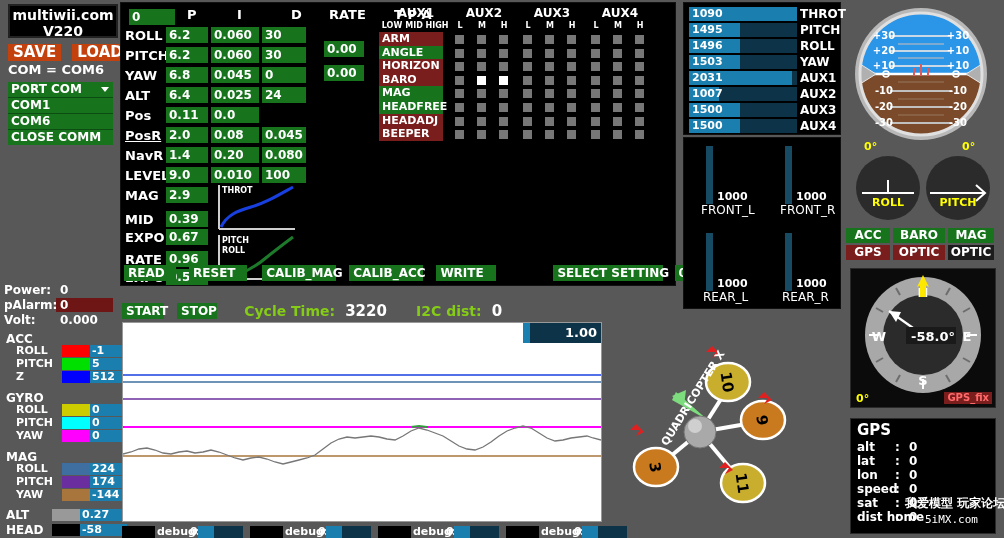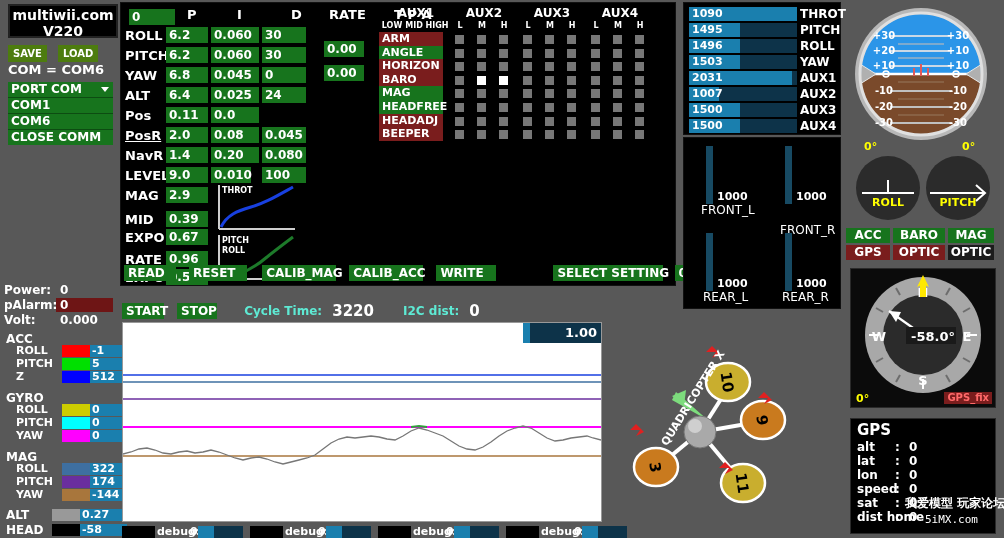--- a/index.html
+++ b/index.html
@@ -21,22 +21,22 @@
   
   #logo {
     left: 8px; top: 4px; width: 110px; height: 34px;
     background: #000; border: 2px solid #222;
     color: #fff; text-align: center;
     font-weight: bold; font-size: 14px; line-height: 16px;
     padding-top: 1px;
   }
   #saveload { left: 8px; top: 42px; }
   .rbtn {
-    background: #4d7c0f; color: #fff; font-weight: bold;
-    font-size: 10px; line-height: 17px; padding: 0 5px;
+    background: #c2410c; color: #fff; font-weight: bold;
+    font-size: 15px; line-height: 17px; padding: 0 5px;
     display: inline-block; cursor: pointer;
   }
   #comlabel {
     left: 8px; top: 62px; color: #fff;
     font-weight: bold; font-size: 13px;
   }
   #portbox { left: 8px; top: 82px; width: 105px; }
   #portbox .phead {
     background: #17741d; color: #fff; font-weight: bold;
     font-size: 12px; line-height: 15px; padding: 0 3px;
@@ -167,21 +167,21 @@
   }
   .sensfill { position: absolute; left: 0; top: 0; height: 12px; background: #1a7fae; }
   .sensval {
     position: absolute; left: 76px; top: 0; color: #fff;
     font-weight: bold; font-size: 11px; line-height: 12px;
   }
 
   
   #ctlrow { position: absolute; left: 122px; top: 300px; }
   #ctlrow .lbl {
-    color: #5eead4; font-weight: bold; font-size: 12px;
+    color: #84cc16; font-weight: bold; font-size: 14px;
     display: inline-block; vertical-align: middle;
   }
   #ctlrow .num {
     color: #fff; font-weight: bold; font-size: 15px;
     display: inline-block; vertical-align: middle;
   }
 
   
   #graph {
     left: 122px; top: 322px; width: 480px; height: 200px;
@@ -341,21 +341,21 @@
   <div class="pidval" style="left:90px; top:124px; width:48px;">0.08</div>
   <div class="pidval" style="left:141px; top:124px; width:44px;">0.045</div>
 
   <div class="pidlabel abs" style="left:4px; top:144px;">NavR</div>
   <div class="pidval" style="left:45px; top:144px; width:42px;">1.4</div>
   <div class="pidval" style="left:90px; top:144px; width:48px;">0.20</div>
   <div class="pidval" style="left:141px; top:144px; width:44px;">0.080</div>
 
   <div class="pidlabel abs" style="left:4px; top:164px;">LEVEL</div>
   <div class="pidval" style="left:45px; top:164px; width:42px;">9.0</div>
-  <div class="pidval" style="left:90px; top:164px; width:40px;">0.010</div>
+  <div class="pidval" style="left:90px; top:164px; width:48px;">0.010</div>
   <div class="pidval" style="left:141px; top:164px; width:44px;">100</div>
 
   <div class="pidlabel abs" style="left:4px; top:184px;">MAG</div>
   <div class="pidval" style="left:45px; top:184px; width:42px;">2.9</div>
 
   <div class="pidlabel abs" style="left:4px; top:208px;">MID</div>
   <div class="pidval" style="left:45px; top:208px; width:42px;">0.39</div>
   <div class="pidlabel abs" style="left:4px; top:226px;">EXPO</div>
   <div class="pidval" style="left:45px; top:226px; width:42px;">0.67</div>
 
@@ -585,21 +585,21 @@
 
 <div class="abs" id="motorpanel">
   <div class="motor">
     <div class="motorbar" style="left:22px; top:8px; height:58px;"></div>
     <div class="motorval" style="left:33px; top:53px;">1000</div>
     <div class="motorname" style="left:17px; top:66px;">FRONT_L</div>
   </div>
   <div class="motor">
     <div class="motorbar" style="left:101px; top:8px; height:58px;"></div>
     <div class="motorval" style="left:112px; top:53px;">1000</div>
-    <div class="motorname" style="left:96px; top:66px;margin-top:20px;">FRONT_R</div>
+    <div class="motorname" style="left:96px; top:66px;">FRONT_R</div>
   </div>
   <div class="motor">
     <div class="motorbar" style="left:22px; top:95px; height:58px;"></div>
     <div class="motorval" style="left:33px; top:140px;">1000</div>
     <div class="motorname" style="left:19px; top:153px;">REAR_L</div>
   </div>
   <div class="motor">
     <div class="motorbar" style="left:101px; top:95px; height:58px;"></div>
     <div class="motorval" style="left:112px; top:140px;">1000</div>
     <div class="motorname" style="left:98px; top:153px;">REAR_R</div>
@@ -672,21 +672,21 @@
       </span>
       <span class="sensval">0</span>
     </div>
     <div class="grpname" style="left: 6px; top: 118px;">MAG</div>
     <div class="sensrow" style="top: 131px;">
       <span class="sensname">ROLL</span>
       <span class="swatch" style="background:#3e6fa0"></span>
       <span class="sensbar">
         <span class="sensfill" style="width:100%"></span>
       </span>
-      <span class="sensval">322</span>
+      <span class="sensval">224</span>
     </div>
     <div class="sensrow" style="top: 144px;">
       <span class="sensname">PITCH</span>
       <span class="swatch" style="background:#6a2e9e"></span>
       <span class="sensbar">
         <span class="sensfill" style="width:100%"></span>
       </span>
       <span class="sensval">174</span>
     </div>
     <div class="sensrow" style="top: 157px;">

